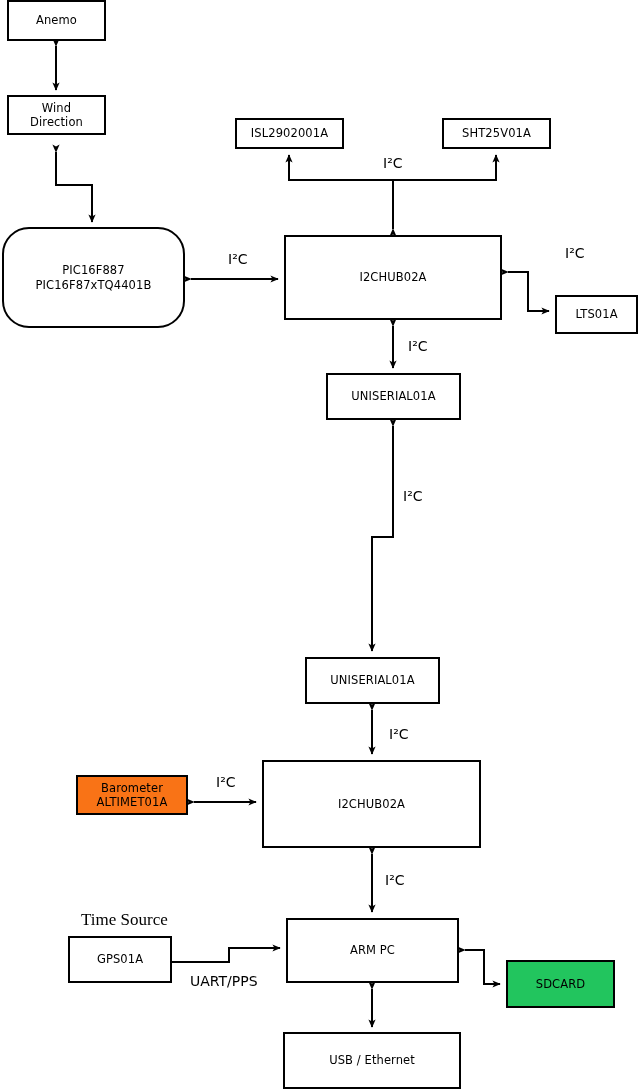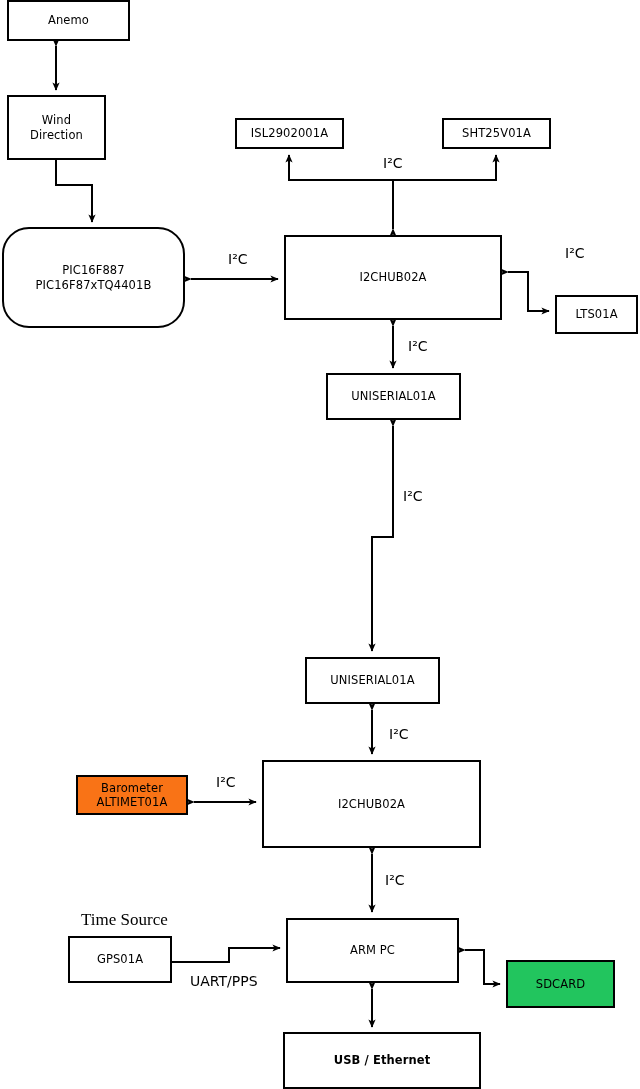--- a/index.html
+++ b/index.html
@@ -51,24 +51,24 @@
       <line x1="372" y1="854" x2="372" y2="912" marker-start="url(#ah2)" marker-end="url(#ah)"></line>
 
       <path d="M172,962 L229,962 L229,948 L280,948" marker-end="url(#ah)"></path>
 
       <path d="M465,950 L484,950 L484,984 L500,984" marker-start="url(#ah2)" marker-end="url(#ah)"></path>
 
       <line x1="372" y1="989" x2="372" y2="1027" marker-start="url(#ah2)" marker-end="url(#ah)"></line>
     </g>
   </svg>
 
-  <div class="node" style="left: 7px; top: 0px; width: 123px; height: 41px; border-color: rgb(0, 0, 0); background: rgb(255, 255, 255);">
+  <div class="node" style="left: 7px; top: 0px; width: 99px; height: 41px; border-color: rgb(0, 0, 0); background: rgb(255, 255, 255);">
     <span class="lines">Anemo</span>
   </div>
-  <div class="node" style="left: 7px; top: 95px; width: 99px; height: 65px; border-color: rgb(0, 0, 0); background: rgb(255, 255, 255);">
+  <div class="node" style="left: 7px; top: 95px; width: 99px; height: 40px; border-color: rgb(0, 0, 0); background: rgb(255, 255, 255);">
     <span class="lines">Wind
 Direction</span>
   </div>
   <div class="node" style="left: 2px; top: 227px; width: 183px; height: 101px; border-color: rgb(0, 0, 0); background: rgb(255, 255, 255); border-radius: 27px;">
     <span class="lines">PIC16F887
 PIC16F87xTQ4401B</span>
   </div>
   <div class="node" style="left: 235px; top: 118px; width: 109px; height: 31px; border-color: rgb(0, 0, 0); background: rgb(255, 255, 255);">
     <span class="lines">ISL2902001A</span>
   </div>
@@ -96,21 +96,21 @@
   </div>
   <div class="node" style="left: 68px; top: 936px; width: 104px; height: 47px; border-color: rgb(0, 0, 0); background: rgb(255, 255, 255);">
     <span class="lines">GPS01A</span>
   </div>
   <div class="node" style="left: 286px; top: 918px; width: 173px; height: 65px; border-color: rgb(0, 0, 0); background: rgb(255, 255, 255);">
     <span class="lines">ARM PC</span>
   </div>
   <div class="node" style="left: 506px; top: 960px; width: 109px; height: 48px; border-color: rgb(0, 0, 0); background: #22c55e;">
     <span class="lines">SDCARD</span>
   </div>
-  <div class="node" style="left: 283px; top: 1032px; width: 198px; height: 57px; border-color: rgb(0, 0, 0); background: rgb(255, 255, 255); font-weight: bold;">
+  <div class="node" style="left: 283px; top: 1032px; width: 178px; height: 57px; border-color: rgb(0, 0, 0); background: rgb(255, 255, 255);">
     <span class="lines">USB / Ethernet</span>
   </div>
 
   <div class="free-label" style="left: 81px; top: 910px;">Time Source</div>
 
   <div class="edge-label" style="left: 383px; top: 155px;">I²C</div>
   <div class="edge-label" style="left: 228px; top: 251px;">I²C</div>
   <div class="edge-label" style="left: 565px; top: 245px;">I²C</div>
   <div class="edge-label" style="left: 408px; top: 338px;">I²C</div>
   <div class="edge-label" style="left: 403px; top: 488px;">I²C</div>

